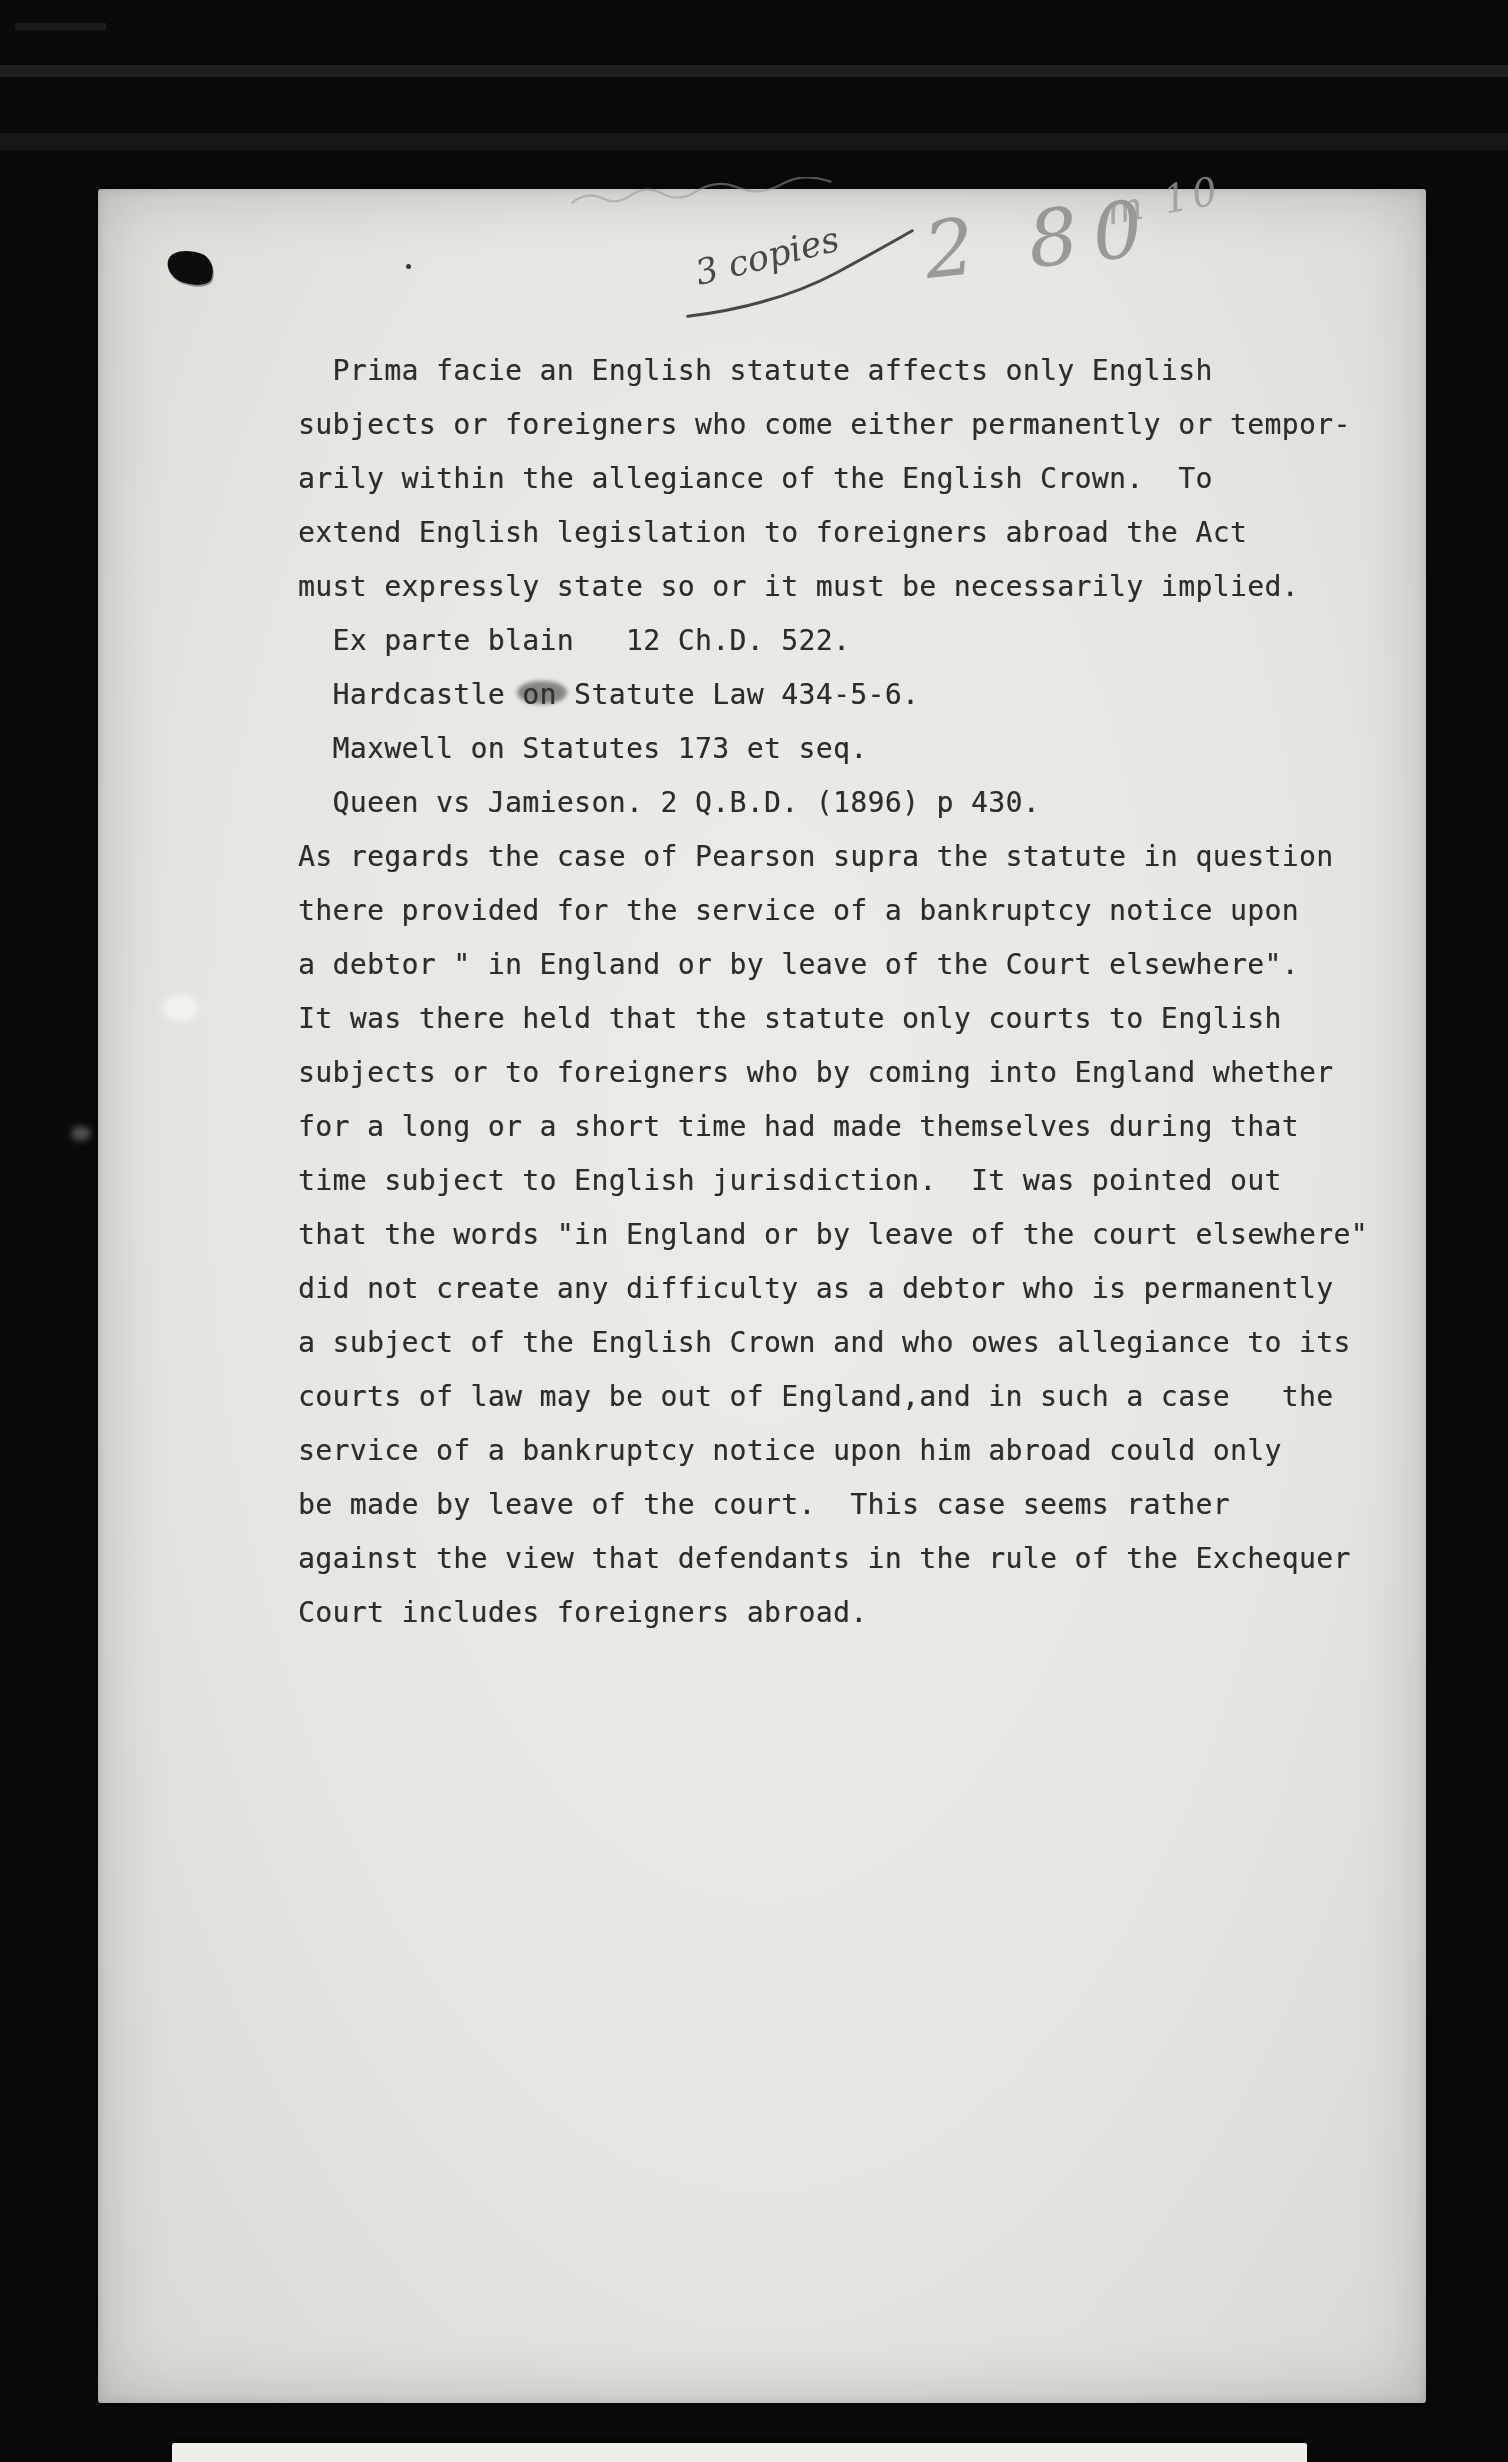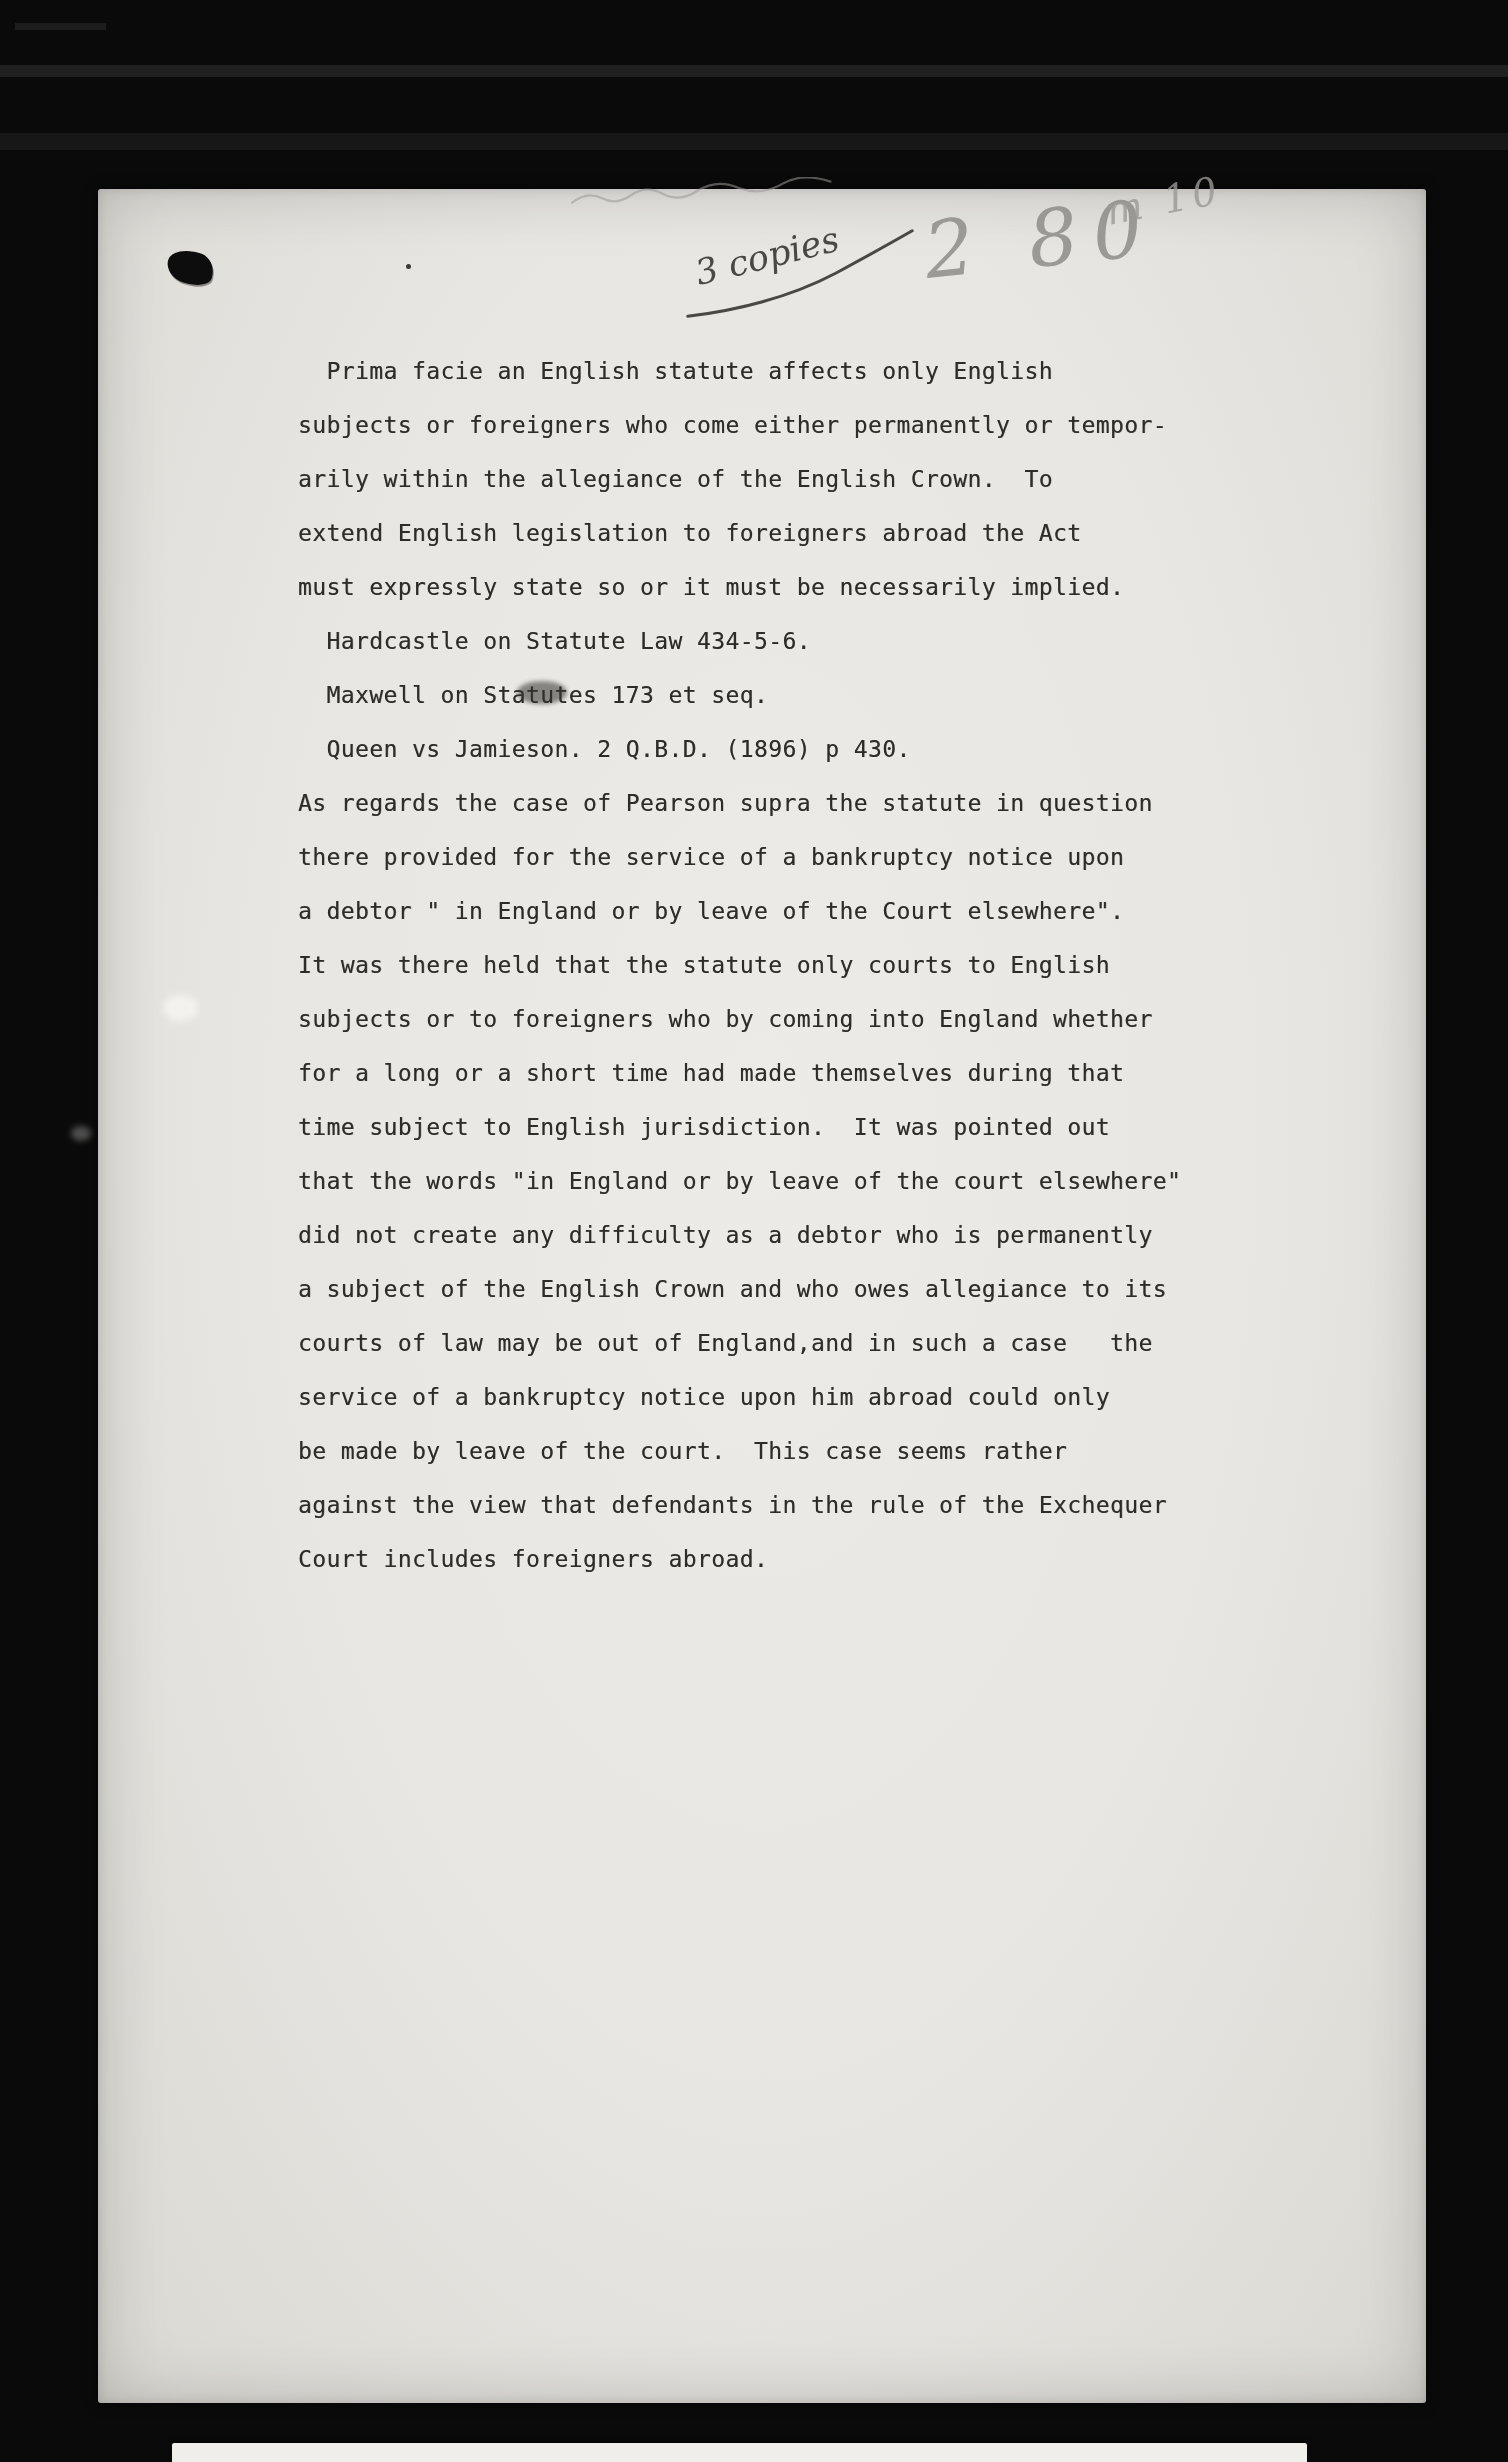--- a/index.html
+++ b/index.html
@@ -30,21 +30,21 @@
     border-radius:3px;
   }
   .typed{
     position:absolute;
     left:200px;top:155px;
     color:var(--ink);
   }
   .typed-line{
     white-space:pre;
     font-family:"DejaVu Sans Mono", monospace;
-    font-size:23px;
+    font-size:28px;
     height:54px;
     line-height:54px;
     letter-spacing:0.4px;
     text-shadow:0.4px 0.4px 0.5px rgba(40,38,35,0.45);
   }
   .annotation{
     position:absolute;
     font-family:"DejaVu Serif", serif;
     font-style:italic;
     white-space:nowrap;
@@ -167,20 +167,21 @@
 
         <div class="typed-line">subjects or foreigners who come either permanently or tempor-</div>
 
         <div class="typed-line">arily within the allegiance of the English Crown.  To</div>
 
         <div class="typed-line">extend English legislation to foreigners abroad the Act</div>
 
         <div class="typed-line">must expressly state so or it must be necessarily implied.</div>
 
 
+        <div class="typed-line">  Ex parte blain   12 Ch.D. 522.</div>
 
         <div class="typed-line">  Hardcastle on Statute Law 434-5-6.</div>
 
         <div class="typed-line">  Maxwell on Statutes 173 et seq.</div>
 
         <div class="typed-line">  Queen vs Jamieson. 2 Q.B.D. (1896) p 430.</div>
 
         <div class="typed-line">As regards the case of Pearson supra the statute in question</div>
 
         <div class="typed-line">there provided for the service of a bankruptcy notice upon</div>

